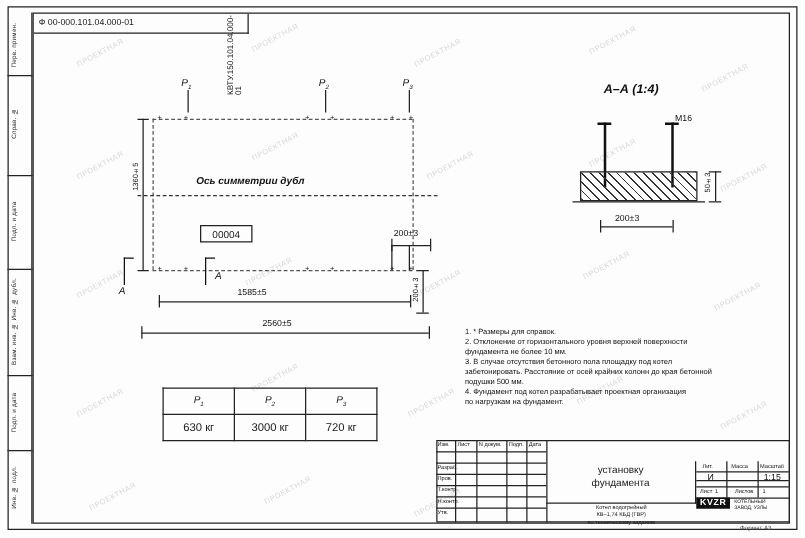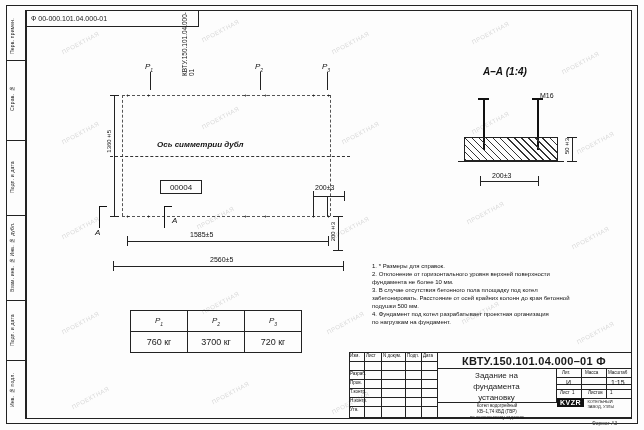--- a/index.html
+++ b/index.html
@@ -268,22 +268,22 @@
   <div class="vtxt" style="left:564px;top:138px;">50±3</div>
 
   <table id="load-table">
     <tbody>
         <tr>
       <td class="hdr"><span>P</span><sub style="font-size:5px;">1</sub></td>
       <td class="hdr"><span>P</span><sub style="font-size:5px;">2</sub></td>
       <td class="hdr"><span>P</span><sub style="font-size:5px;">3</sub></td>
     </tr>
     <tr>
-      <td class="val">760 кг</td>
-      <td class="val">3700 кг</td>
+      <td class="val">630 кг</td>
+      <td class="val">3000 кг</td>
       <td class="val">720 кг</td>
     </tr>
   </tbody>
     </table>
 
   <div class="notes">
     <div>1. * Размеры для справок.</div>
     <div>2. Отклонение от горизонтального уровня верхней поверхности</div>
     <div>фундамента не более 10 мм.</div>
     <div>3. В случае отсутствия бетонного пола площадку под котел</div>
@@ -312,26 +312,24 @@
   <div class="txt small" style="left:383px;top:353px;font-size:4.5px;">N докум.</div>
   <div class="txt small" style="left:407px;top:353px;font-size:4.5px;">Подп.</div>
   <div class="txt small" style="left:423px;top:353px;font-size:4.5px;">Дата</div>
 
   <div class="txt small" style="left:350px;top:371px;font-size:4.5px;">Разраб.</div>
   <div class="txt small" style="left:350px;top:380px;font-size:4.5px;">Пров.</div>
   <div class="txt small" style="left:350px;top:389px;font-size:4.5px;">Т.контр.</div>
   <div class="txt small" style="left:350px;top:398px;font-size:4.5px;">Н.контр.</div>
   <div class="txt small" style="left:350px;top:407px;font-size:4.5px;">Утв.</div>
 
-  <div class="code">КВТУ.150.101.04.000–01  Ф</div>
 
   <div class="stamp-title">
-    <div>Задание на</div>
+    <div>установку</div>
     <div>фундамента</div>
-    <div>установку</div>
   </div>
 
   <div class="stamp-rt"></div>
   <div class="vline" style="left:581px;top:369px;height:29px;"></div>
   <div class="vline" style="left:606px;top:369px;height:29px;"></div>
   <div class="hline" style="left:557px;top:377px;width:74px;"></div>
   <div class="hline" style="left:557px;top:389px;width:74px;"></div>
   <div class="hline" style="left:557px;top:398px;width:74px;"></div>
 
   <div class="txt small" style="left:562px;top:370px;font-size:4.5px;">Лит.</div>

